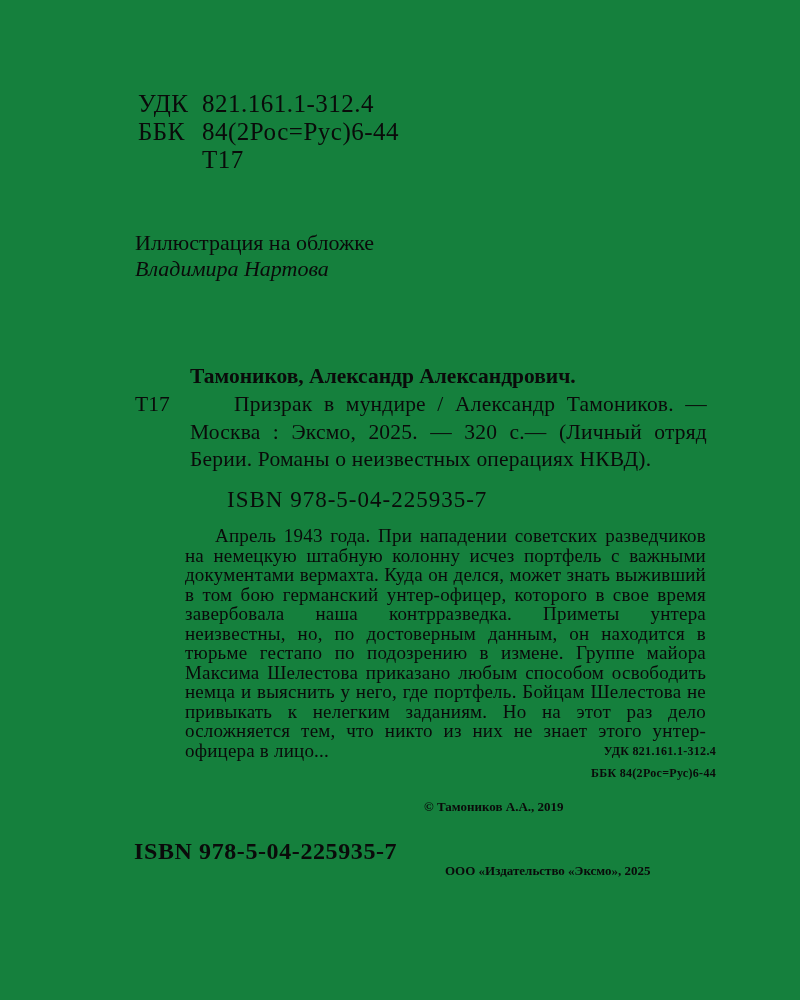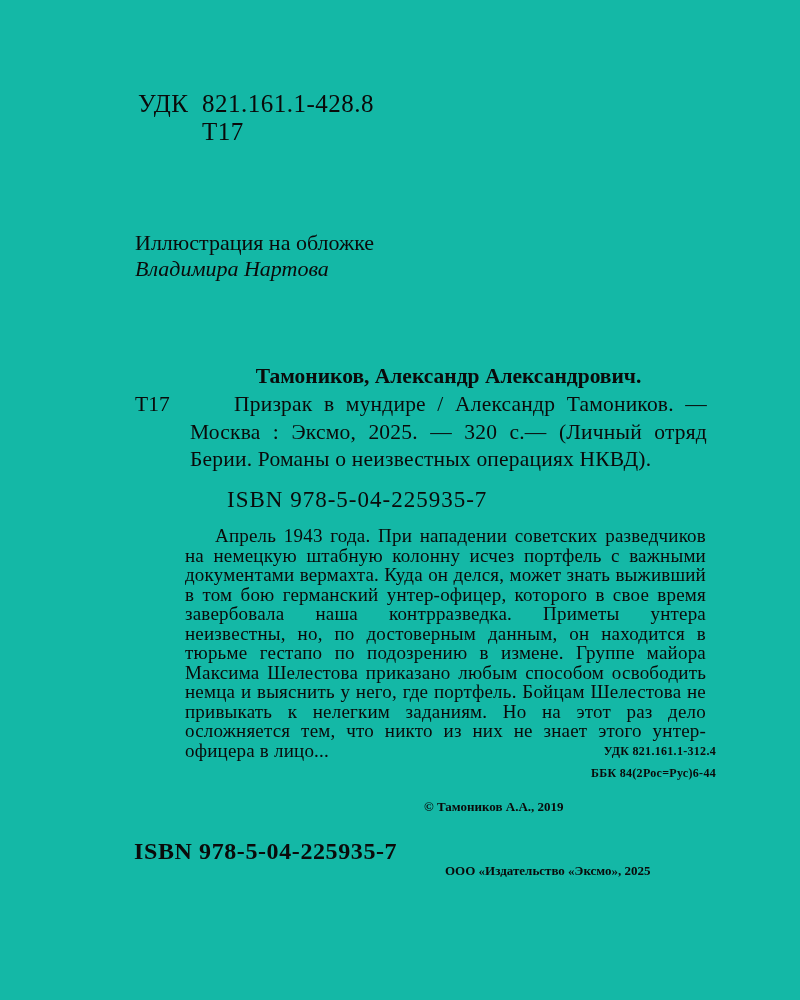--- a/index.html
+++ b/index.html
@@ -11,21 +11,21 @@
     width: 800px;
     height: 1000px;
     position: relative;
     font-family: "Liberation Serif", "DejaVu Serif", serif;
     color: #0a0a0a;
     overflow: hidden;
   }
   .page {
     position: absolute;
     inset: 0;
-    background: #14b8a6;
+    background: #15803d;
     text-decoration: underline;
   }
 
   
   .class-top {
     position: absolute;
     left: 138px;
     top: 90px;
     font-size: 25px;
     line-height: 28px;
@@ -51,21 +51,20 @@
     position: absolute;
     left: 135px;
     top: 363px;
     width: 572px;
   }
   .catalog-card .author-heading {
     font-weight: bold;
     margin-left: 55px;
     font-size: 21.5px;
     line-height: 27px;
-    text-align: center;
   }
   .catalog-card .card-body {
     position: relative;
     margin-top: 1px;
   }
   .catalog-card .author-sign {
     position: absolute;
     left: 0;
     top: 1px;
     font-size: 21.5px;
@@ -138,21 +137,25 @@
   }
 </style>
 </head>
 <body>
 
 <div class="page">
 
   <div class="class-top">
     <div class="row">
       <span class="lbl">УДК</span>
-      <span>821.161.1-428.8</span>
+      <span>821.161.1-312.4</span>
+    </div>
+    <div class="row">
+      <span class="lbl">ББК</span>
+      <span>84(2Рос=Рус)6-44</span>
     </div>
     <div class="row">
       <span class="lbl"></span>
       <span>Т17</span>
     </div>
   </div>
 
   <div class="illustration">
     <div>Иллюстрация на обложке</div>
     <div class="credit-name">Владимира Нартова</div>

